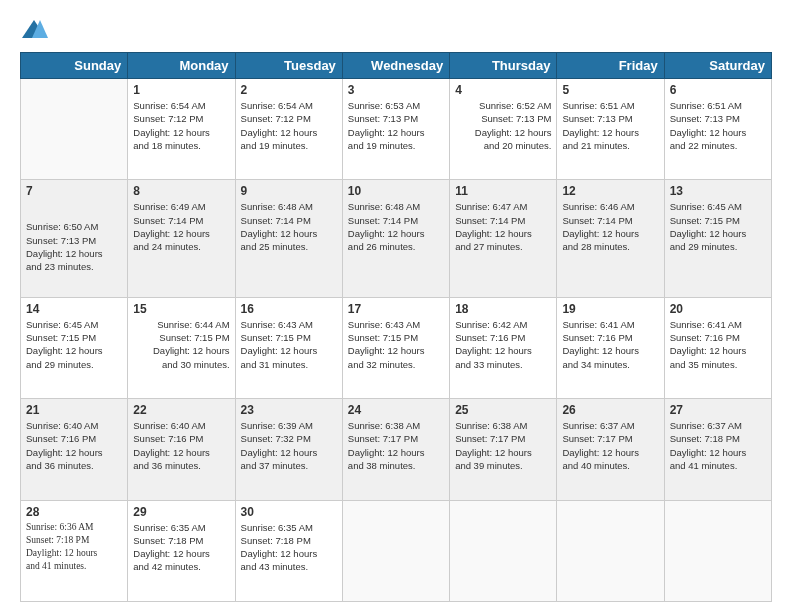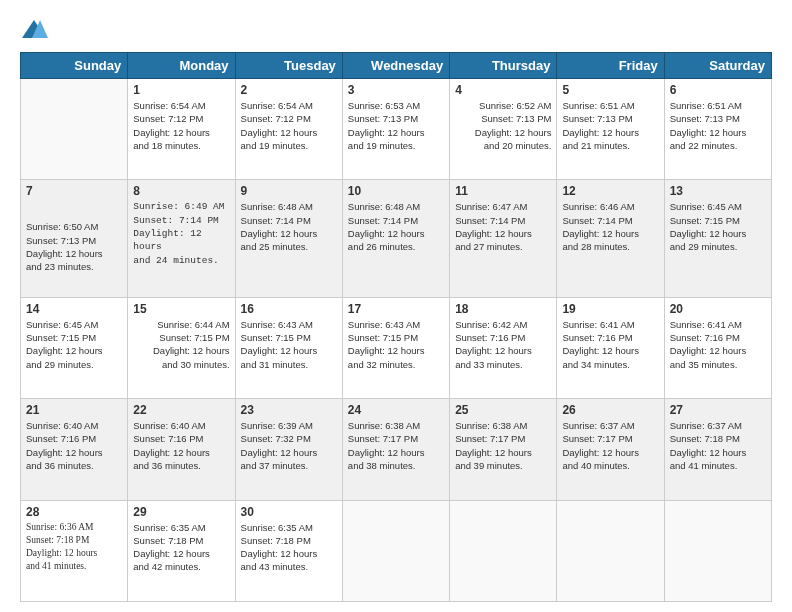--- a/index.html
+++ b/index.html
@@ -192,21 +192,21 @@
         <tr class="row-shaded">
           <td>
             <span class="day-number">7</span>
             <div class="day-info" style="white-space: pre-line; margin-top: 22px;">Sunrise: 6:50 AM
 Sunset: 7:13 PM
 Daylight: 12 hours
 and 23 minutes.</div>
           </td>
           <td>
             <span class="day-number">8</span>
-            <div class="day-info" style="white-space: pre-line; font-family: Liberation Mono, monospace;">Sunrise: 6:49 AM
+            <div class="day-info" style="white-space: pre-line;">Sunrise: 6:49 AM
 Sunset: 7:14 PM
 Daylight: 12 hours
 and 24 minutes.</div>
           </td>
           <td>
             <span class="day-number">9</span>
             <div class="day-info" style="white-space: pre-line;">Sunrise: 6:48 AM
 Sunset: 7:14 PM
 Daylight: 12 hours
 and 25 minutes.</div>

